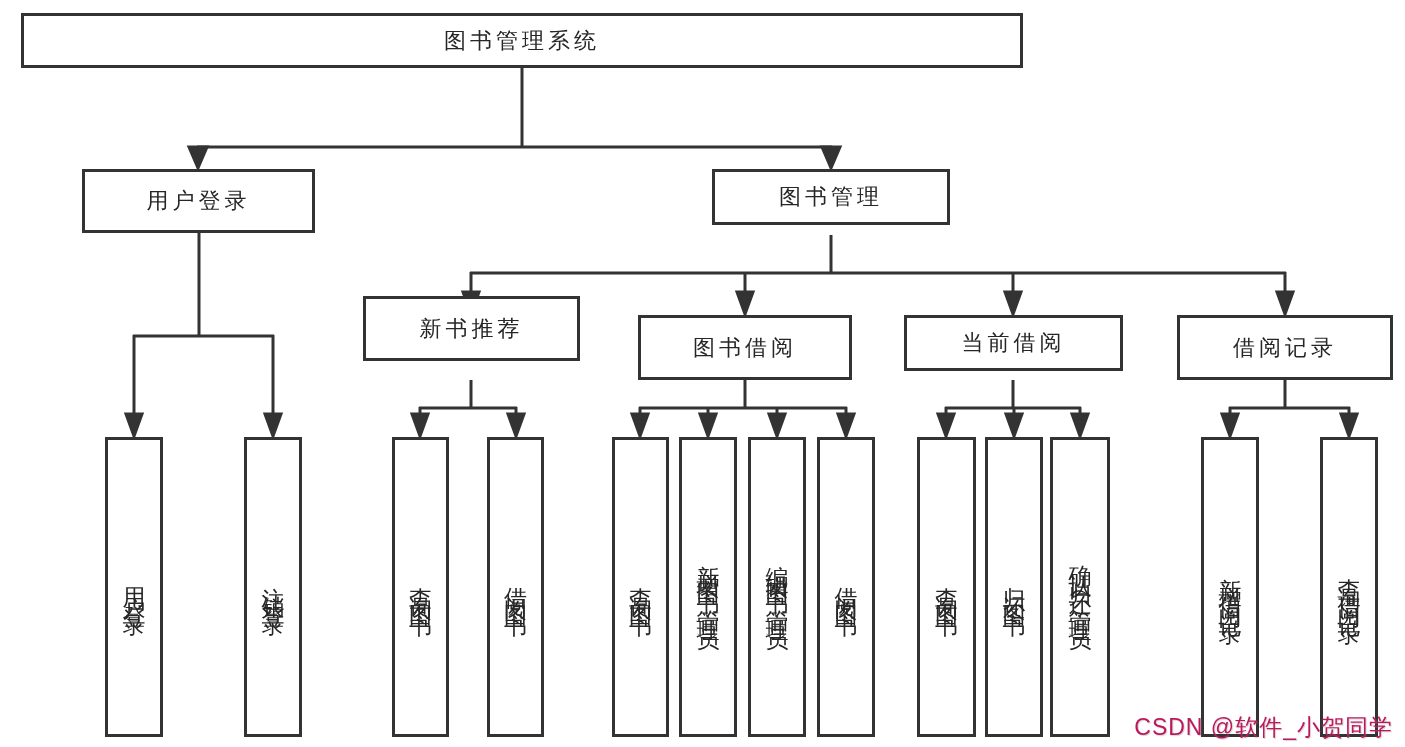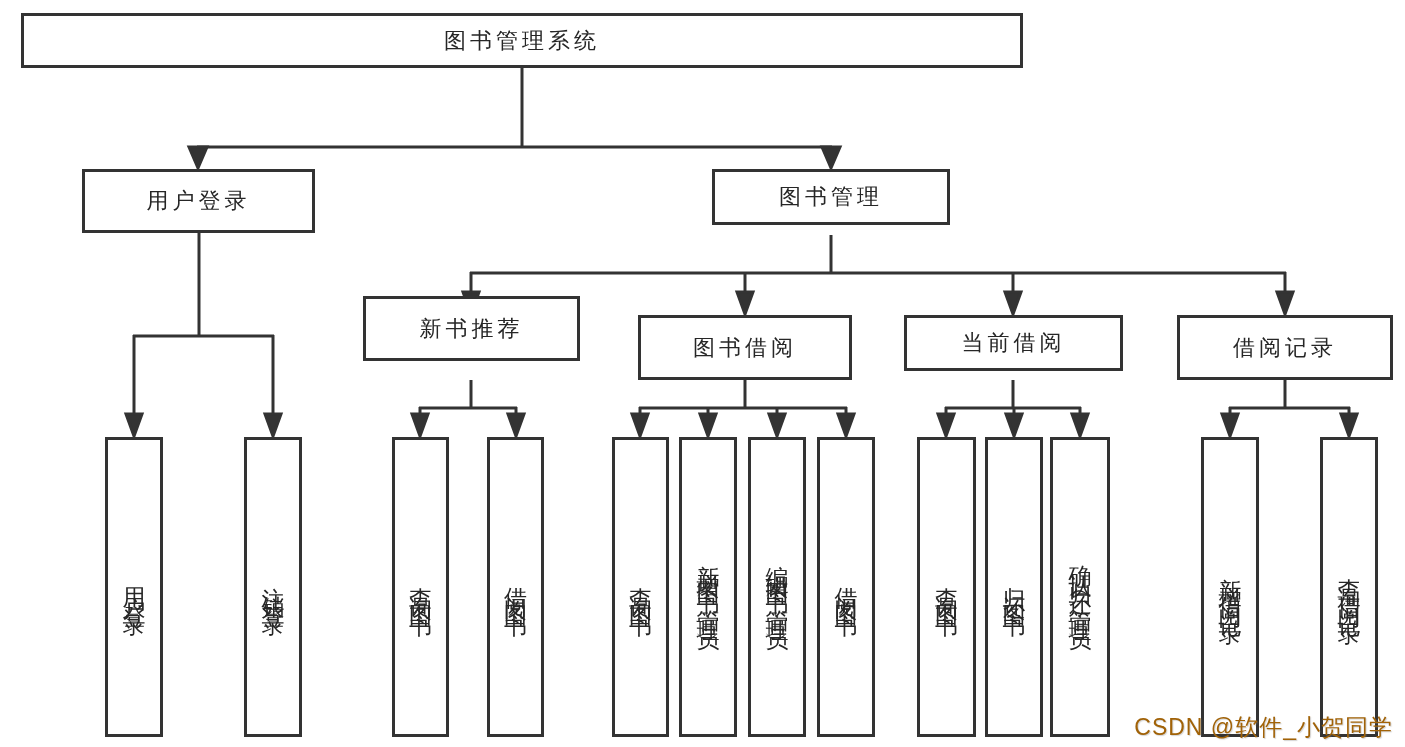--- a/index.html
+++ b/index.html
@@ -45,21 +45,21 @@
     line-height: 1;
     white-space: nowrap;
     color: #262626;
   }
   .watermark {
     position: absolute;
     right: 12px;
     top: 712px;
     font-size: 23px;
     letter-spacing: 1px;
-    color: #a16207;
+    color: #be185d;
     text-shadow: 1px 1px 1px rgba(130,130,130,0.35);
     z-index: 3;
     white-space: nowrap;
   }
 </style>
 </head>
 <body>
 
 <div class="canvas">
 

